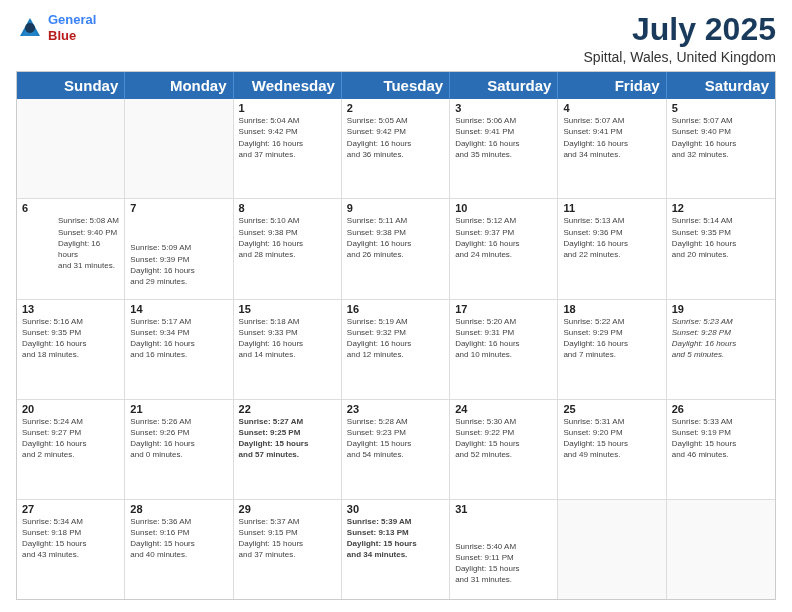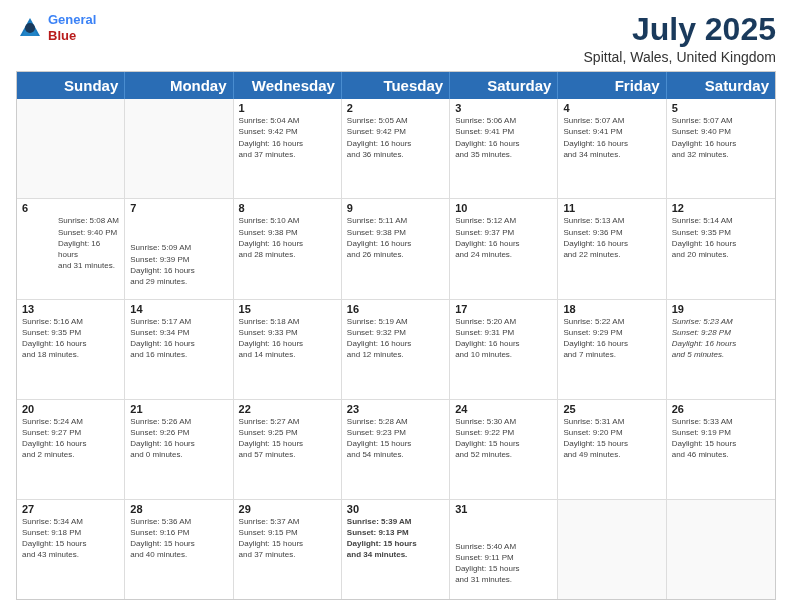--- a/index.html
+++ b/index.html
@@ -291,21 +291,21 @@
           </div>
           <div class="cal-cell">
             <div class="day-num">21</div>
             <div class="day-info" style="white-space: pre-line;">Sunrise: 5:26 AM
 Sunset: 9:26 PM
 Daylight: 16 hours
 and 0 minutes.</div>
           </div>
           <div class="cal-cell">
             <div class="day-num">22</div>
-            <div class="day-info" style="white-space: pre-line;">Sunrise: 5:27 AM
+            <div class="day-info" style="white-space: pre-line; font-weight: bold;">Sunrise: 5:27 AM
 Sunset: 9:25 PM
 Daylight: 15 hours
 and 57 minutes.</div>
           </div>
           <div class="cal-cell">
             <div class="day-num">23</div>
             <div class="day-info" style="white-space: pre-line;">Sunrise: 5:28 AM
 Sunset: 9:23 PM
 Daylight: 15 hours
 and 54 minutes.</div>

